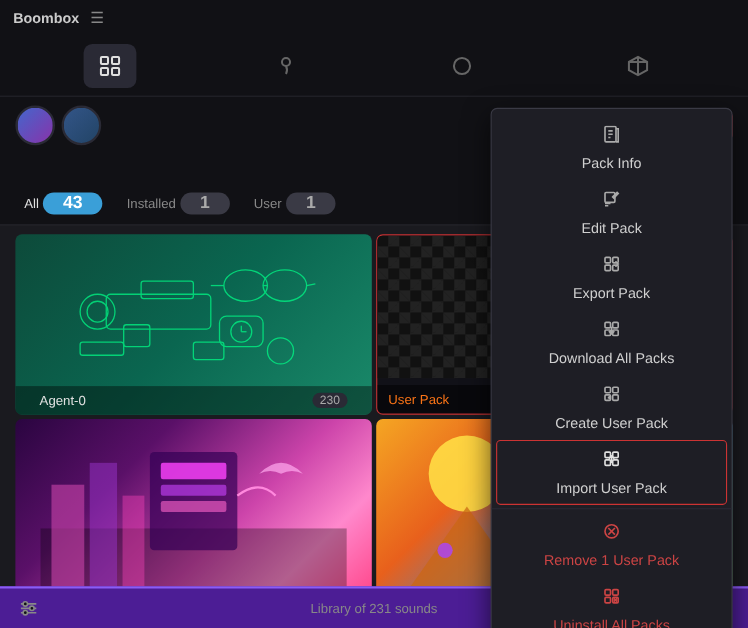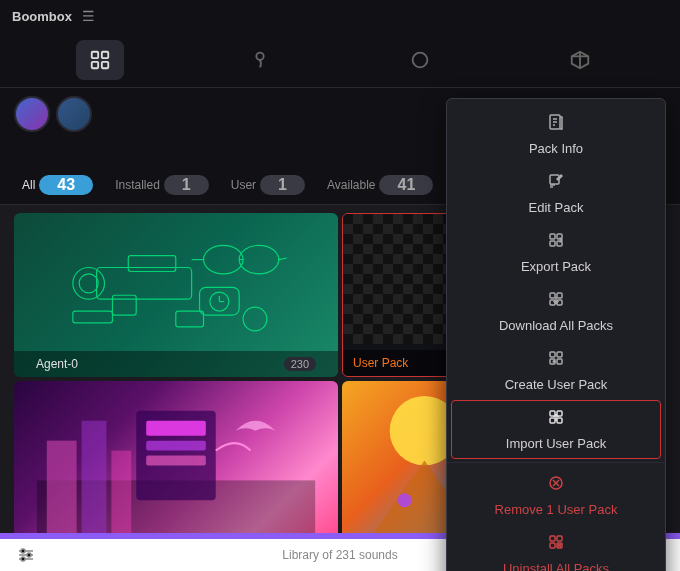--- a/index.html
+++ b/index.html
@@ -258,22 +258,22 @@
       flex-shrink: 0;
     }
 
     
     .bottom-bar {
       position: absolute;
       bottom: 0;
       left: 0;
       right: 0;
       height: 38px;
-      background: #ffffff;
-      border-top: 6px solid #8b5cf6;
+      background: #4c1d95;
+      border-top: 2px solid #8b5cf6;
       display: flex;
       align-items: center;
       justify-content: space-between;
       padding: 0 14px;
     }
     .bottom-bar-text {
       font-size: 12px;
       color: #888;
       flex: 1;
       text-align: center;
@@ -374,24 +374,20 @@
     <span class="tab-badge">43</span>
   </div>
   <div class="tab-item">
     <span>Installed</span>
     <span class="tab-badge gray">1</span>
   </div>
   <div class="tab-item">
     <span>User</span>
     <span class="tab-badge gray">1</span>
   </div>
-  <div class="tab-item">
-    <span>Available</span>
-    <span class="tab-badge gray">41</span>
-  </div>
 </div>
 
 <div class="grid-area">
 
   <div class="grid-item card-agent">
     <div class="card-agent-inner">
       <svg viewBox="0 0 280 150" width="90%" height="90%" style="opacity:0.9;">
 
         <g fill="none" stroke="#00ff88" stroke-width="1.5" opacity="0.8">
 

